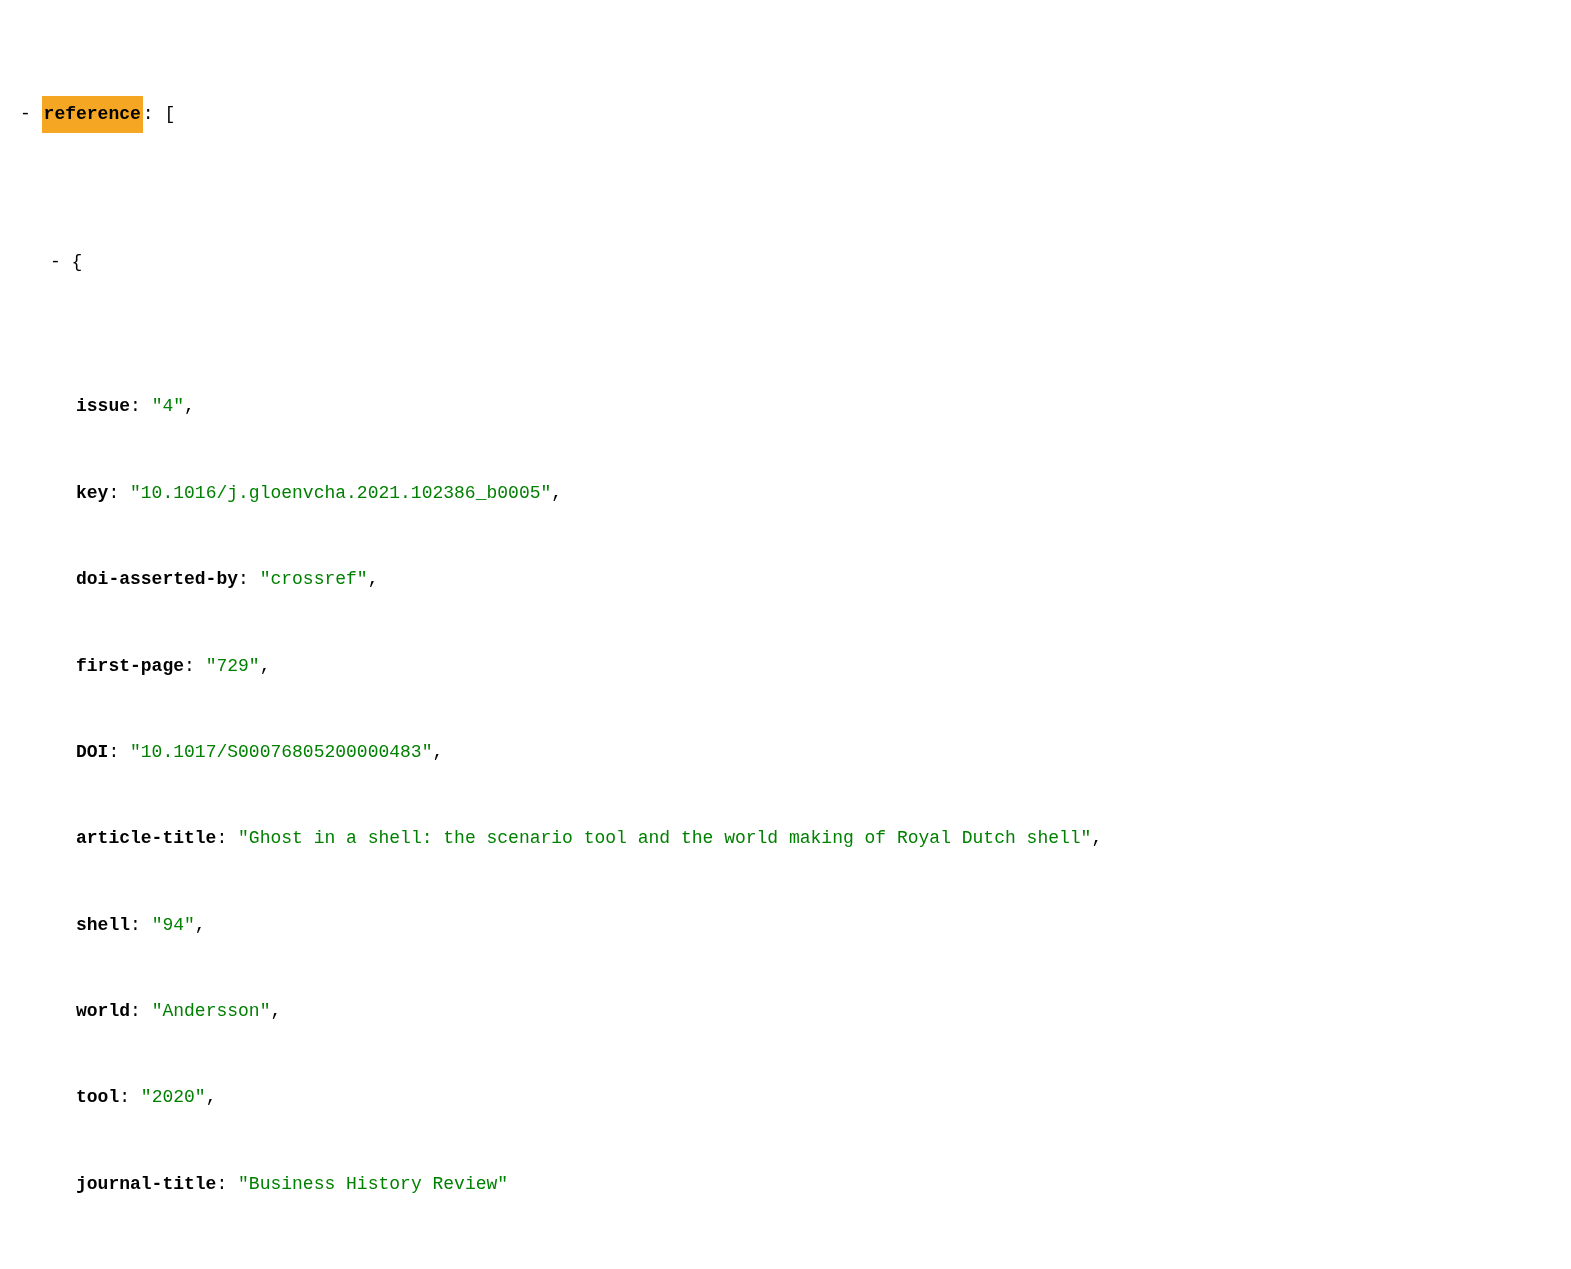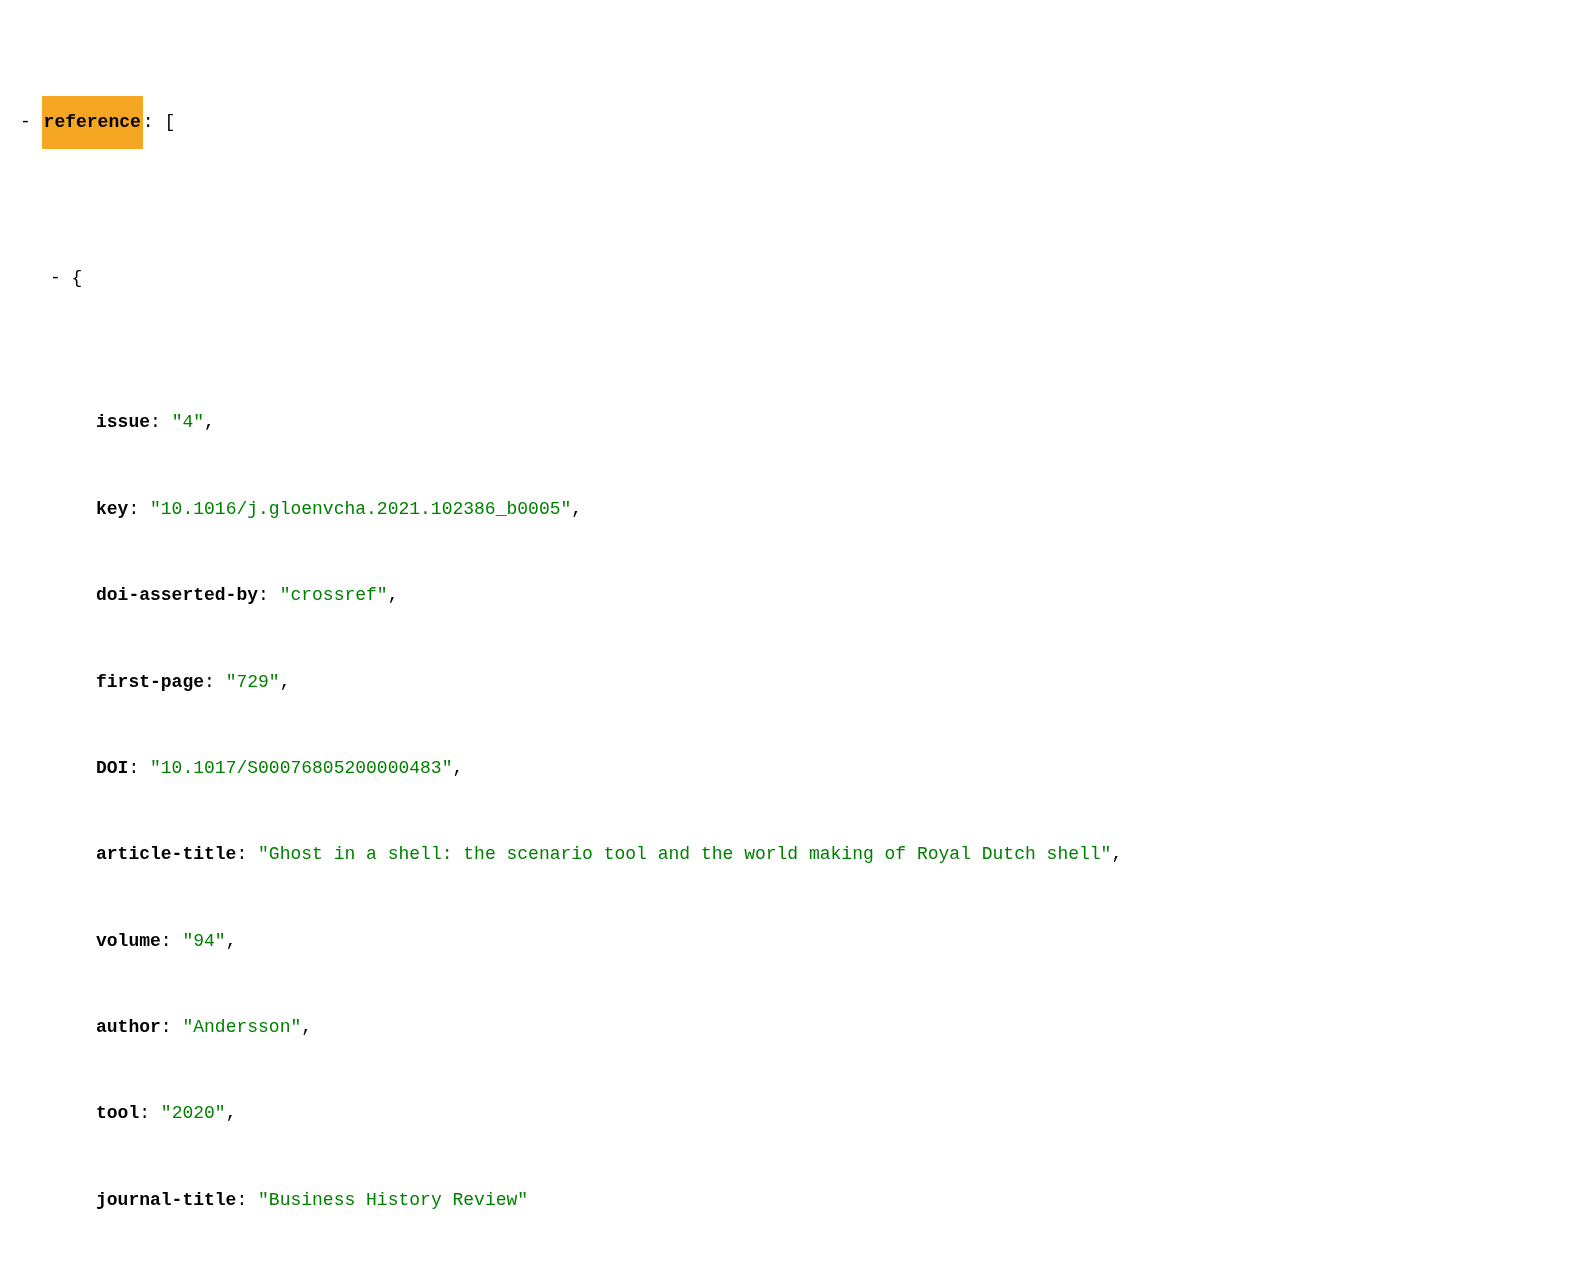--- a/index.html
+++ b/index.html
@@ -31,30 +31,30 @@
     }
 
     .punctuation {
       color: #000000;
     }
 
     .highlight-key {
       background-color: #f5a623;
       color: #000000;
       font-weight: bold;
-      padding: 12px 2px;
+      padding: 4px 2px;
     }
 
     .dash {
       color: #000000;
     }
 
     .indent-0 { margin-left: 0px; }
     .indent-1 { margin-left: 30px; }
-    .indent-3 { margin-left: 76px; }
+    .indent-3 { margin-left: 56px; }
 
     .line {
       display: flex;
       align-items: baseline;
     }
   </style>
 </head>
 <body>
 
 <div class="code-container">
@@ -67,22 +67,22 @@
   <div class="line indent-1">
     <span class="dash">- </span><span class="punctuation">{</span>
   </div>
   <div class="indent-3">
     <div class="line"><span class="key">issue</span><span class="punctuation">: </span><span class="string-value">"4"</span><span class="punctuation">,</span></div>
     <div class="line"><span class="key">key</span><span class="punctuation">: </span><span class="string-value">"10.1016/j.gloenvcha.2021.102386_b0005"</span><span class="punctuation">,</span></div>
     <div class="line"><span class="key">doi-asserted-by</span><span class="punctuation">: </span><span class="string-value">"crossref"</span><span class="punctuation">,</span></div>
     <div class="line"><span class="key">first-page</span><span class="punctuation">: </span><span class="string-value">"729"</span><span class="punctuation">,</span></div>
     <div class="line"><span class="key">DOI</span><span class="punctuation">: </span><span class="string-value">"10.1017/S00076805200000483"</span><span class="punctuation">,</span></div>
     <div class="line"><span class="key">article-title</span><span class="punctuation">: </span><span class="string-value">"Ghost in a shell: the scenario tool and the world making of Royal Dutch shell"</span><span class="punctuation">,</span></div>
-    <div class="line"><span class="key">volume</span><span class="punctuation">: </span><span class="string-value">"94"</span><span class="punctuation">,</span></div>
-    <div class="line"><span class="key">author</span><span class="punctuation">: </span><span class="string-value">"Andersson"</span><span class="punctuation">,</span></div>
+    <div class="line"><span class="key">shell</span><span class="punctuation">: </span><span class="string-value">"94"</span><span class="punctuation">,</span></div>
+    <div class="line"><span class="key">world</span><span class="punctuation">: </span><span class="string-value">"Andersson"</span><span class="punctuation">,</span></div>
     <div class="line"><span class="key">tool</span><span class="punctuation">: </span><span class="string-value">"2020"</span><span class="punctuation">,</span></div>
     <div class="line"><span class="key">journal-title</span><span class="punctuation">: </span><span class="string-value">"Business History Review"</span></div>
   </div>
   
 
   
   
   
   
 

